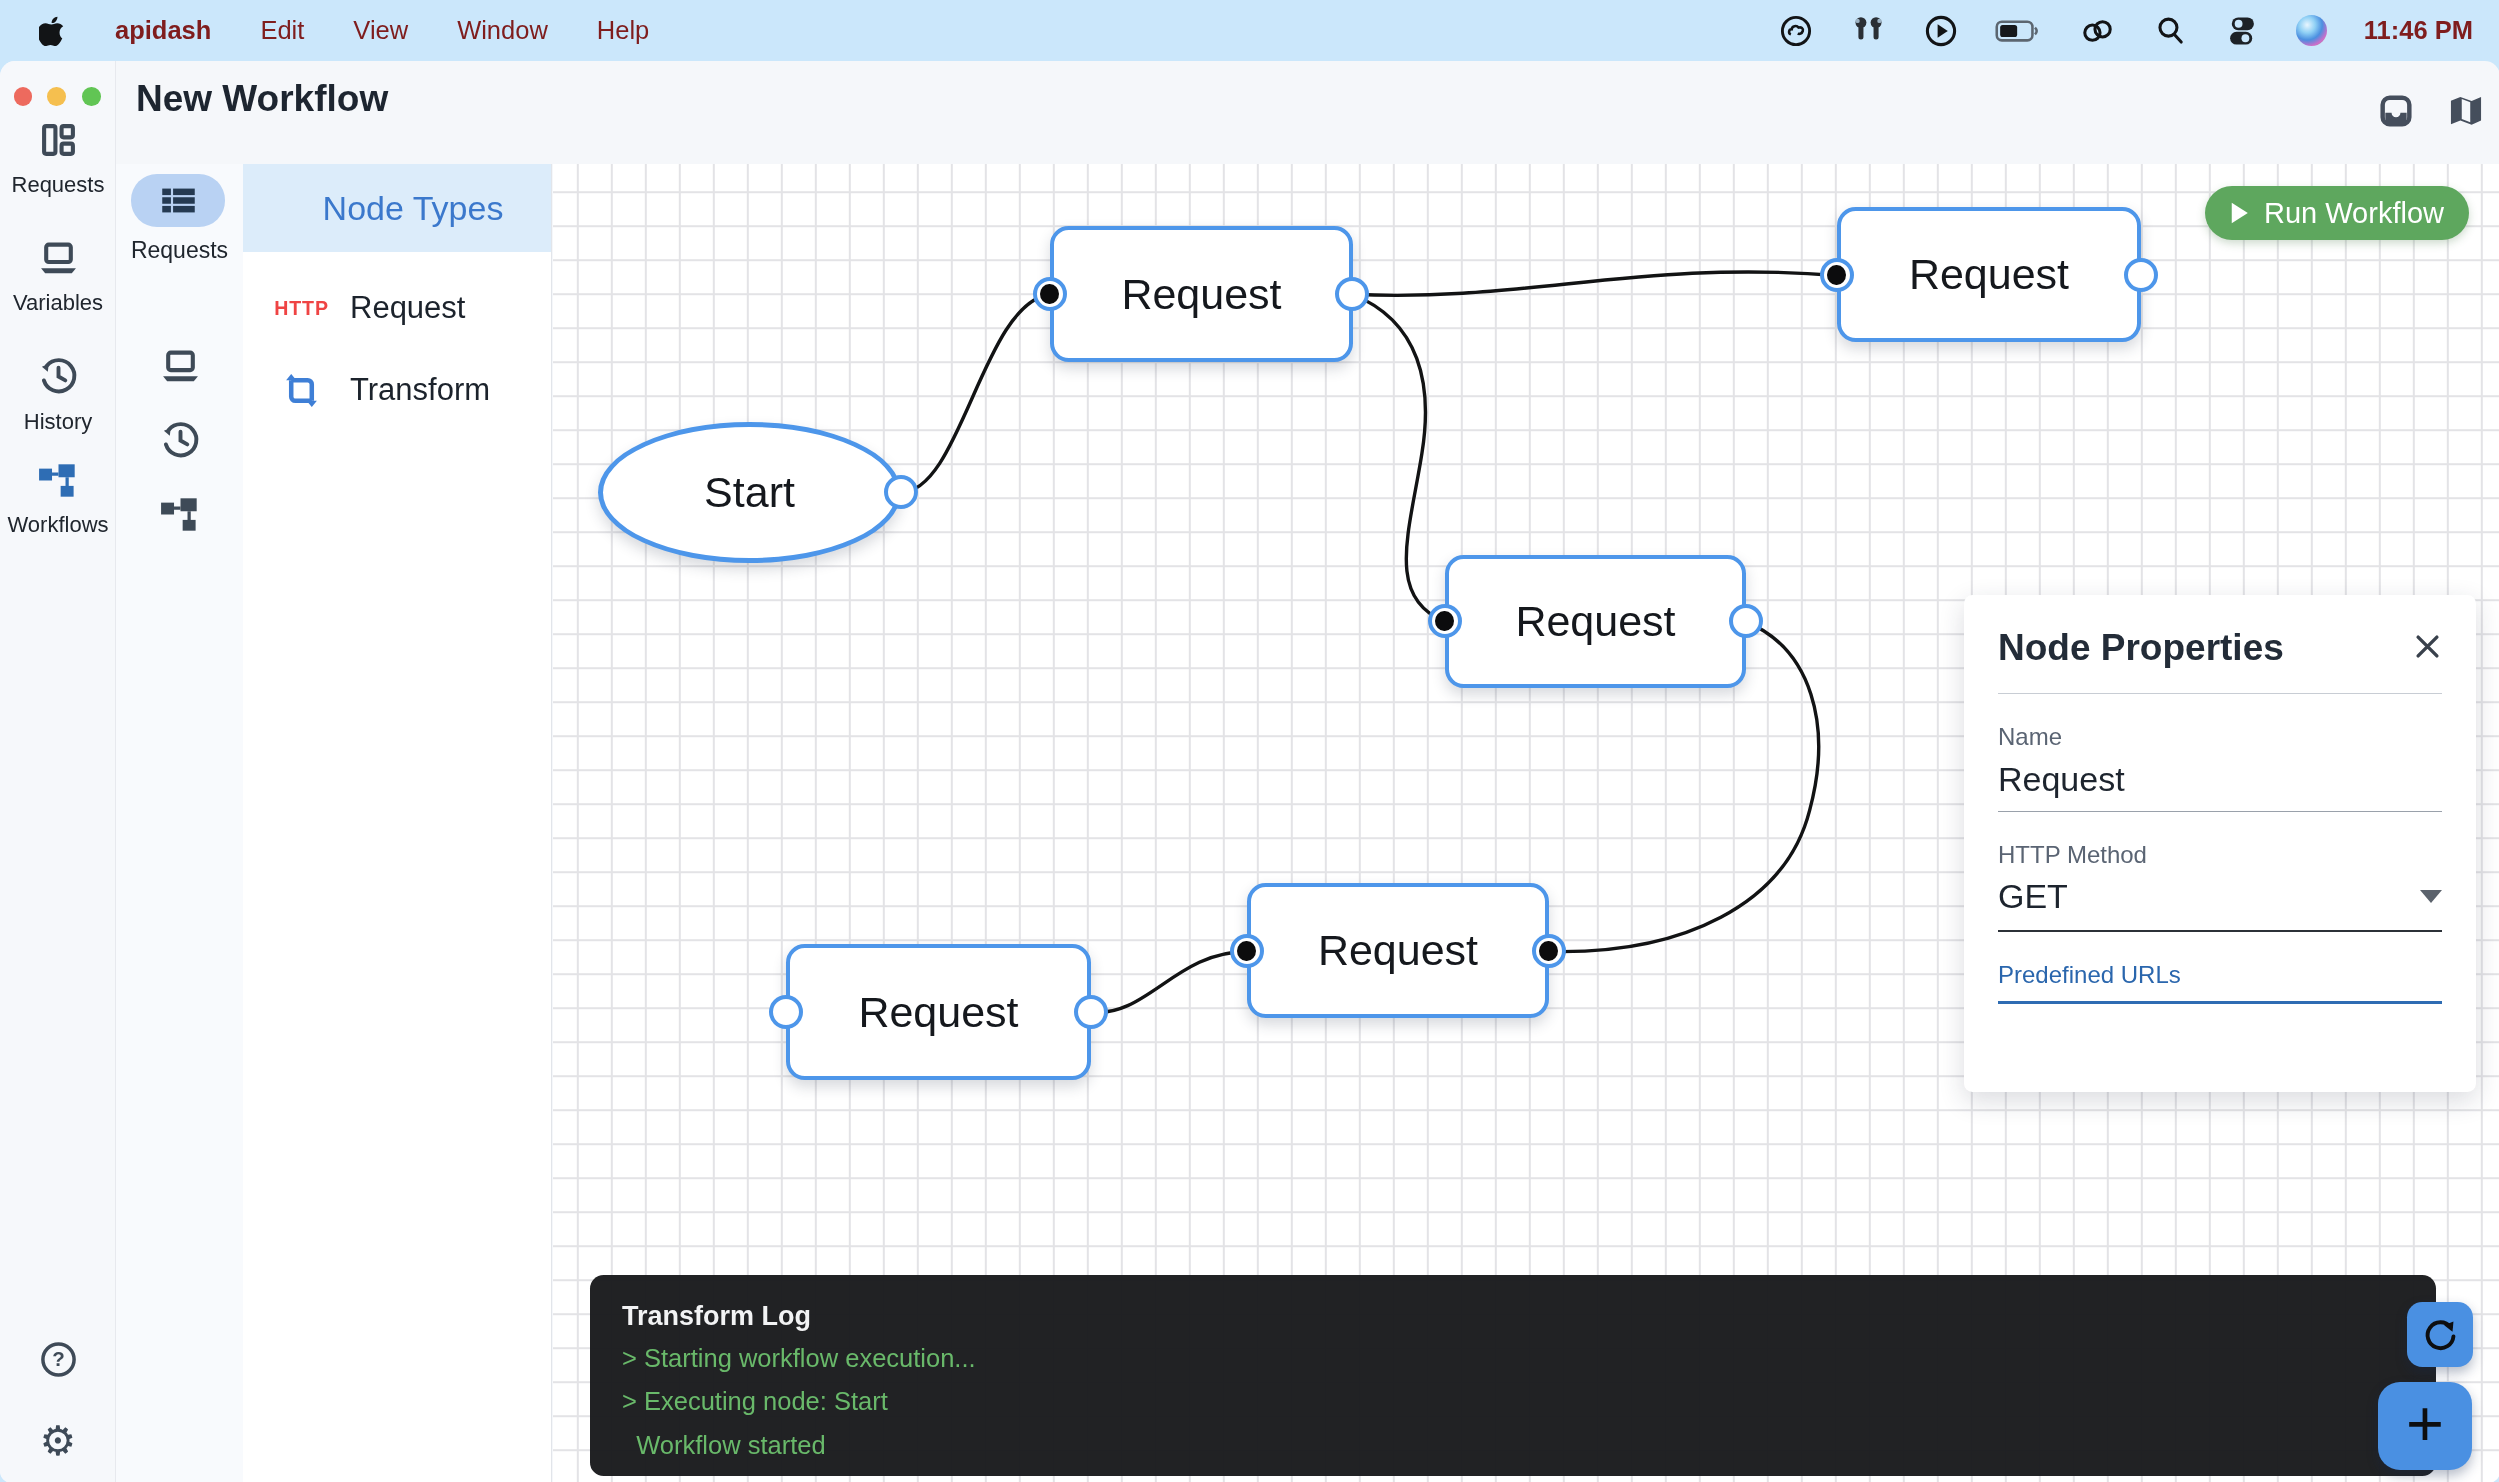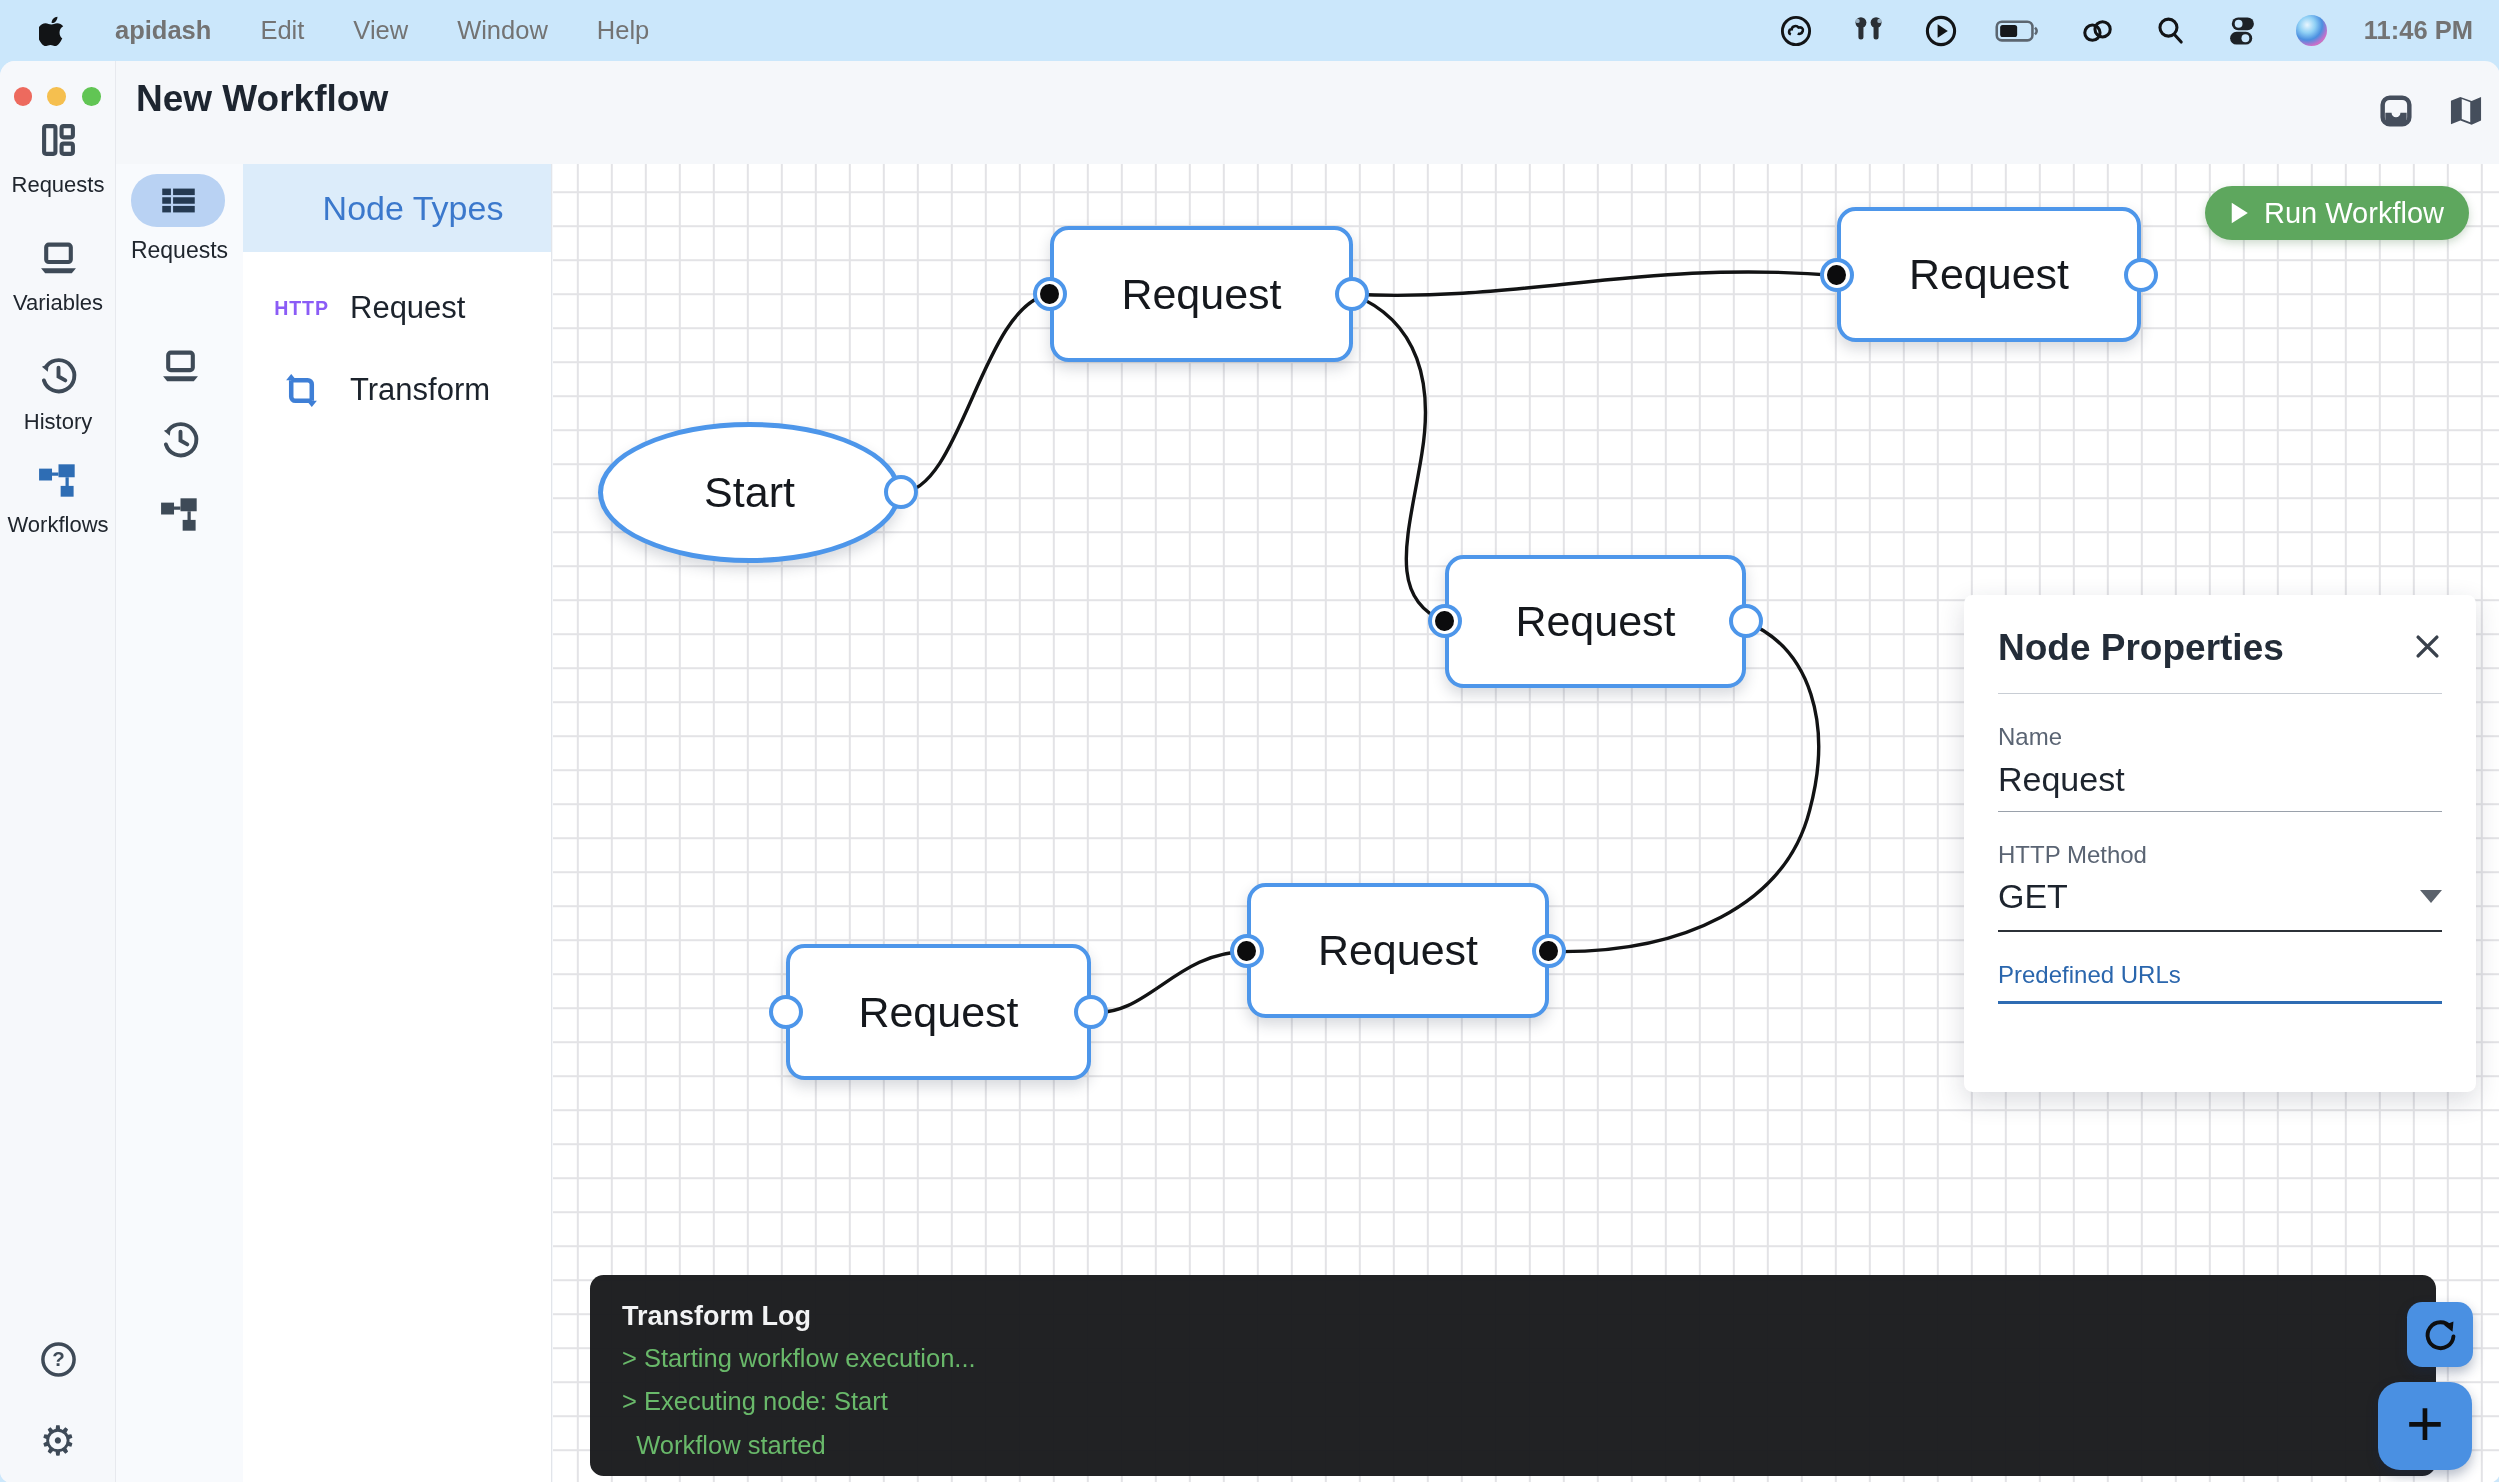--- a/index.html
+++ b/index.html
@@ -1,21 +1,21 @@
 <!DOCTYPE html>
 <html style="font-size:13.6px"><head>
 <meta charset="utf-8">
 <style>
   * { margin:0; padding:0; box-sizing:border-box; }
   html,body { background:#cbe7fb; font-family:"Liberation Sans", sans-serif; }
   .screen { position:relative; width:2500px; height:1483px; overflow:hidden; }
 
   
   .menubar { position:absolute; left:0; top:0; width:2500px; height:61px; background:#cbe7fb;
-             display:flex; align-items:center; justify-content:space-between; color:#737373; }
+             display:flex; align-items:center; justify-content:space-between; color:#7f1d1d; }
   .menubar-left { display:flex; align-items:center; gap:49px; padding-left:39px; }
   .menubar-left .app { font-weight:bold; }
   .menu-item { font-size:25.5px; }
   .menubar-right { display:flex; align-items:center; gap:37px; padding-right:27px; }
   .status-icon { display:flex; align-items:center; }
   .mb-time { font-size:25.5px; font-weight:600; }
   .siri-orb { width:31px; height:31px; border-radius:50%;
      background:radial-gradient(circle at 36% 32%, #e8f6ff 0%, #8fd0f5 28%, #4b8fe0 52%, #d06cc9 74%, #58b65c 95%); }
 
   
@@ -45,21 +45,21 @@
   .rail-ic { position:absolute; left:0; width:128px; display:flex; justify-content:center; }
   .rail-laptop { top:185px; } .rail-history { top:257px; } .rail-flow { top:332px; }
 
   
   .ntpanel { position:absolute; left:243px; top:103px; width:309px; height:1319px; background:#ffffff; border-right:0.9px solid #e2e5ea; }
   .nt-header { height:88px; background:#dcecfa; display:flex; align-items:center; padding-left:32px;justify-content:center; }
   .nt-header-label { font-size:34px; color:#3b78cc; }
   .nt-item { display:flex; align-items:center; gap:22px; padding-left:32px; height:82px; }
   .nt-item .nt-ic { width:53px; display:flex; justify-content:center; }
   .nt-item .nt-lbl { font-size:31px; color:#1c232c; }
-  .http-badge { font-size:19.6px; font-weight:bold; letter-spacing:0.9px; color:#8b5cf6; }
+  .http-badge { font-size:19.6px; font-weight:bold; letter-spacing:0.9px; color:#ef4444; }
 
   
   .canvas { position:absolute; left:553px; top:103px; width:1947px; height:1319px; background:#ffffff;
             background-image:linear-gradient(#e3e3e6 1.7px, transparent 1.7px), linear-gradient(90deg, #e3e3e6 1.7px, transparent 1.7px);
             background-size:34px 34px; background-position:-10.2px -6.8px; overflow:hidden; }
   .wires { position:absolute; left:0; top:0; }
 
   .node { position:absolute; background:#fff; border:4.3px solid #4d96ea; border-radius:18.7px;
           display:flex; align-items:center; justify-content:center;
           box-shadow:0 6.8px 13.6px rgba(40,50,70,.18); }

